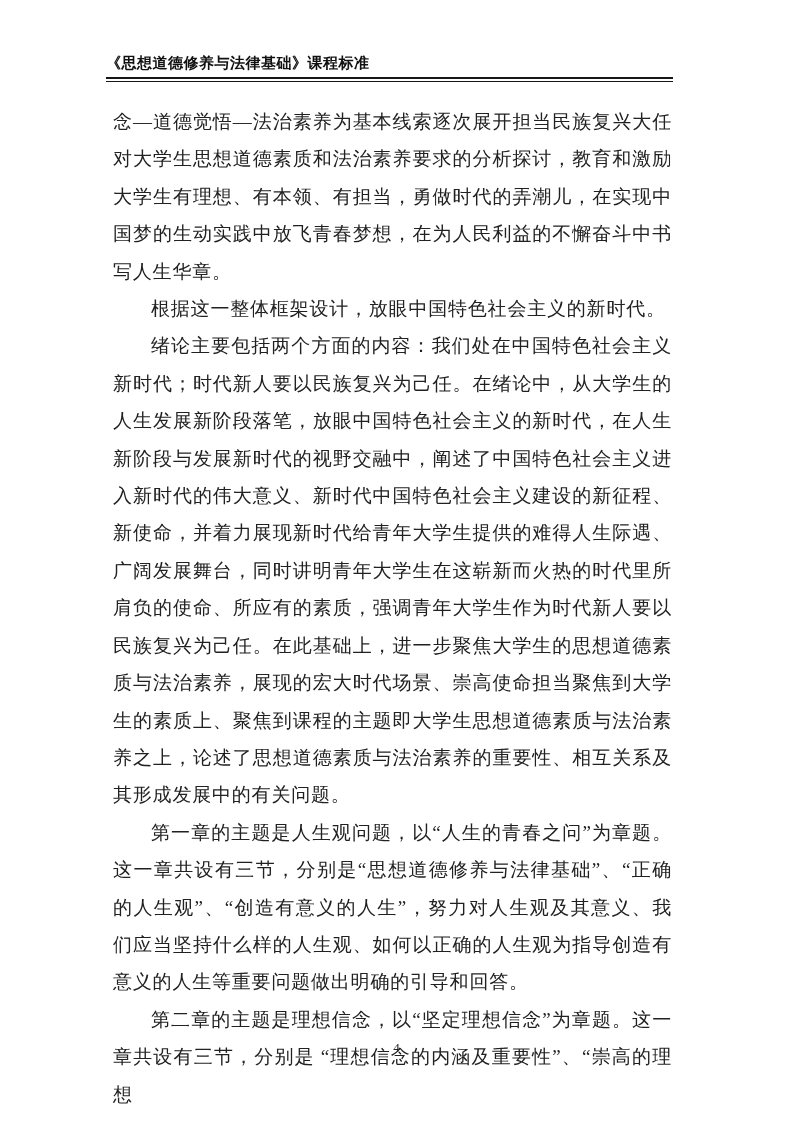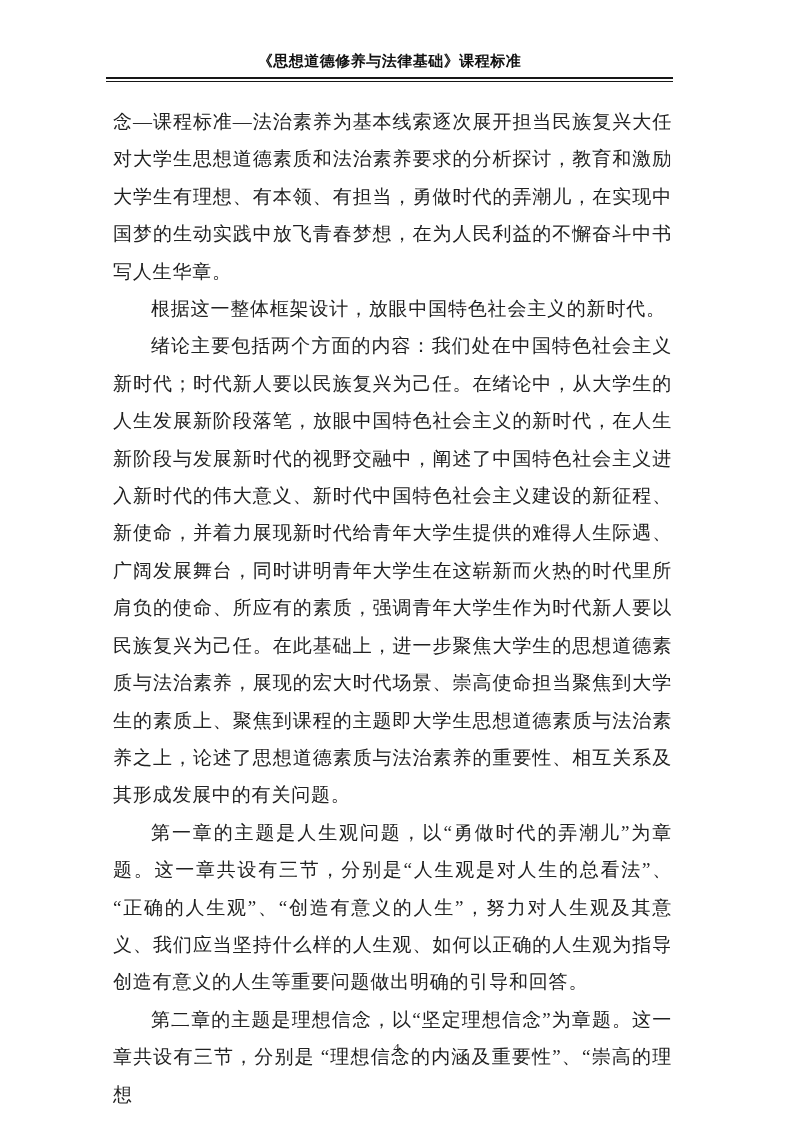--- a/index.html
+++ b/index.html
@@ -14,22 +14,21 @@
     background: #ffffff;
     overflow: hidden;
     font-family: "Liberation Serif", serif;
   }
   .page-header {
     padding-top: 54px;
   }
   .header-title {
     width: 567px;
     margin: 0 auto 0 106px;
-    text-align: center;
-    font-family: Liberation Mono, monospace;
+    font-family: Liberation Sans, sans-serif;
     font-weight: bold;
     font-size: 15px;
     line-height: 18px;
     color: #111111;
     letter-spacing: 0.5px;
   }
   .header-rule {
     width: 567px;
     margin: 5px 0 0 106px;
     height: 2px;
@@ -70,24 +69,24 @@
 <body>
 
 <div class="page">
 
   <div class="page-header">
     <div class="header-title">《思想道德修养与法律基础》课程标准</div>
     <div class="header-rule"></div>
   </div>
 
   <div class="doc-body">
-    <p class="continuation">念—课程标准—法治素养为基本线索逐次展开担当民族复兴大任对大学生思想道德素质和法治素养要求的分析探讨，教育和激励大学生有理想、有本领、有担当，勇做时代的弄潮儿，在实现中国梦的生动实践中放飞青春梦想，在为人民利益的不懈奋斗中书写人生华章。</p>
+    <p class="continuation">念—道德觉悟—法治素养为基本线索逐次展开担当民族复兴大任对大学生思想道德素质和法治素养要求的分析探讨，教育和激励大学生有理想、有本领、有担当，勇做时代的弄潮儿，在实现中国梦的生动实践中放飞青春梦想，在为人民利益的不懈奋斗中书写人生华章。</p>
     <p>根据这一整体框架设计，放眼中国特色社会主义的新时代。</p>
     <p>绪论主要包括两个方面的内容：我们处在中国特色社会主义新时代；时代新人要以民族复兴为己任。在绪论中，从大学生的人生发展新阶段落笔，放眼中国特色社会主义的新时代，在人生新阶段与发展新时代的视野交融中，阐述了中国特色社会主义进入新时代的伟大意义、新时代中国特色社会主义建设的新征程、新使命，并着力展现新时代给青年大学生提供的难得人生际遇、广阔发展舞台，同时讲明青年大学生在这崭新而火热的时代里所肩负的使命、所应有的素质，强调青年大学生作为时代新人要以民族复兴为己任。在此基础上，进一步聚焦大学生的思想道德素质与法治素养，展现的宏大时代场景、崇高使命担当聚焦到大学生的素质上、聚焦到课程的主题即大学生思想道德素质与法治素养之上，论述了思想道德素质与法治素养的重要性、相互关系及其形成发展中的有关问题。</p>
-    <p>第一章的主题是人生观问题，以“勇做时代的弄潮儿”为章题。这一章共设有三节，分别是“人生观是对人生的总看法”、“正确的人生观”、“创造有意义的人生”，努力对人生观及其意义、我们应当坚持什么样的人生观、如何以正确的人生观为指导创造有意义的人生等重要问题做出明确的引导和回答。</p>
+    <p>第一章的主题是人生观问题，以“人生的青春之问”为章题。这一章共设有三节，分别是“思想道德修养与法律基础”、“正确的人生观”、“创造有意义的人生”，努力对人生观及其意义、我们应当坚持什么样的人生观、如何以正确的人生观为指导创造有意义的人生等重要问题做出明确的引导和回答。</p>
     <p>第二章的主题是理想信念，以“坚定理想信念”为章题。这一章共设有三节，分别是 “理想信念的内涵及重要性”、“崇高的理想</p>
   </div>
 
   <div class="page-footer">
     <span class="page-number">4</span>
   </div>
 
 </div>
 
 </body></html>

